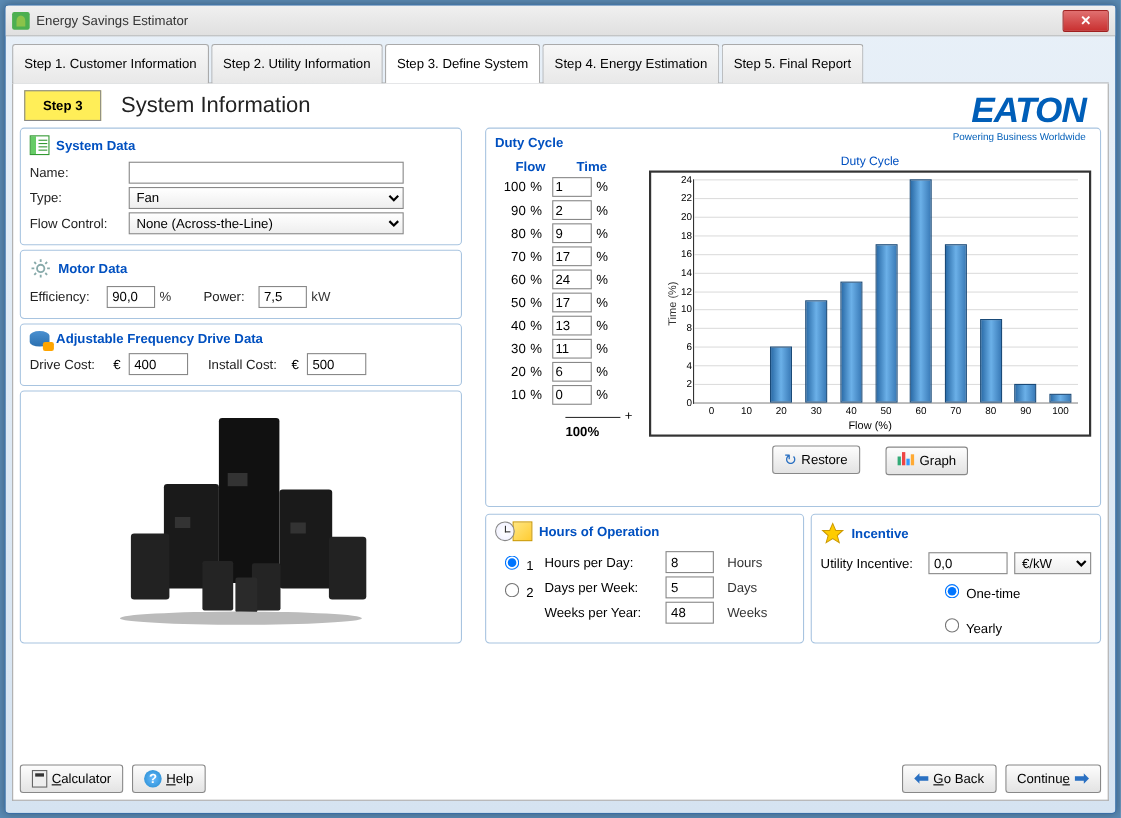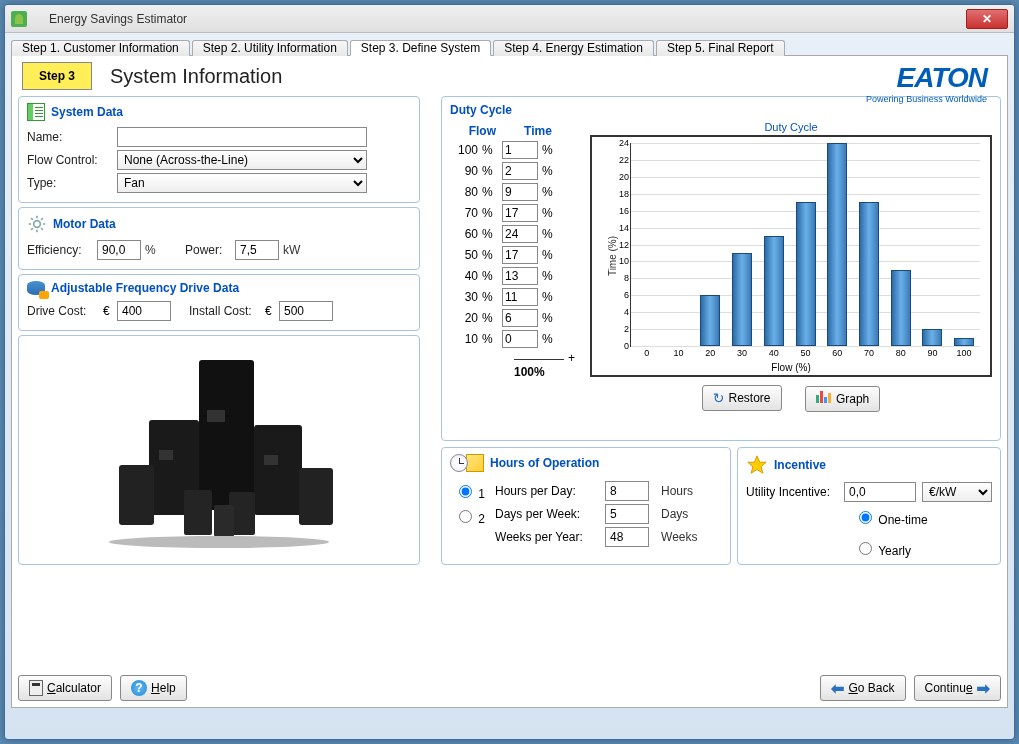--- a/index.html
+++ b/index.html
@@ -1,32 +1,32 @@
 <!DOCTYPE html>
 <html><head>
 <meta charset="utf-8">
 <style>
 * { box-sizing: border-box; font-family: Tahoma, Arial, sans-serif; font-size: 12px; }
 body { margin: 0; background: #5a8ab4; padding: 4px; }
 .window { width: 1011px; height: 736px; background: linear-gradient(#e8f0f8, #d5e3f1); border: 1px solid #3a6ea5; border-radius: 4px; overflow: hidden; box-shadow: 0 0 8px rgba(0,0,0,0.3); }
-.titlebar { height: 28px; background: linear-gradient(#f0f0f0, #e0e0e0); display: flex; align-items: center; padding: 0 6px; border-bottom: 1px solid #bbb; gap: 16px; }
+.titlebar { height: 28px; background: linear-gradient(#f0f0f0, #e0e0e0); display: flex; align-items: center; padding: 0 6px; border-bottom: 1px solid #bbb; }
 .titlebar-icon { width: 16px; height: 16px; background: #4CAF50; border-radius: 2px; margin-right: 6px; display:flex; align-items:center; justify-content:center; }
 .titlebar-icon::after { content:""; width:8px; height:10px; background:#8BC34A; border-radius:50% 50% 0 0; }
 .titlebar-text { flex: 1; color: #333; }
 .titlebar-close { width: 42px; height: 20px; background: linear-gradient(#e07070, #c93030); border: 1px solid #a02020; border-radius: 2px; color: white; display:flex; align-items:center; justify-content:center; cursor:pointer; font-weight:bold; }
 .client { padding: 6px; }
 .tabstrip { display: flex; border-bottom: 1px solid #aaa; }
-.tab { padding: 0 10px; border: 1px solid #aaa; border-bottom: none; background: linear-gradient(#f7f7f7,#e8e8e8); margin-right: 2px; cursor:pointer; border-radius: 3px 3px 0 0; position:relative; top:1px; }
+.tab { padding: 10px 10px; border: 1px solid #aaa; border-bottom: none; background: linear-gradient(#f7f7f7,#e8e8e8); margin-right: 2px; cursor:pointer; border-radius: 3px 3px 0 0; position:relative; top:1px; }
 .tab.active { background: #fff; border-bottom: 1px solid #fff; z-index:2; }
 .page { background: #fff; border: 1px solid #aaa; border-top:none; padding: 6px; height: 652px; position:relative; }
 .header-row { display:flex; align-items:center; margin-bottom: 6px; }
 .step-badge { background: #FFEE58; border: 1px solid #888; padding: 6px 16px; font-weight: bold; color:#000; margin-left:4px; }
 .page-title { font-size: 20px; margin-left: 18px; color:#222; }
 .logo { position:absolute; right:20px; top:6px; text-align:right; }
-.logo-big { color:#005eb8; font-weight:bold; font-size:28px; font-style:italic; letter-spacing:-1px; }
+.logo-big { color:#005eb8; font-weight:bold; font-size:32px; font-style:italic; letter-spacing:-1px; }
 .logo-small { color:#005eb8; font-size:9px; }
 .cols { display:flex; gap:21px; }
 .leftcol { width: 402px; display:flex; flex-direction:column; gap:4px; }
 .rightcol { flex:1; display:flex; flex-direction:column; gap:6px; }
 .panel { border: 1px solid #a8c4e0; border-radius: 4px; background:#fff; padding: 6px 8px; }
 .panel-hd { display:flex; align-items:center; gap:6px; margin-bottom:6px; }
 .panel-title { color:#0050c0; font-weight:bold; }
 .form-row { display:flex; align-items:center; margin: 3px 0; }
 .form-label { width: 90px; color:#222; }
 .form-input { border:1px solid #888; padding:2px 4px; height:20px; background:#fff; }
@@ -112,26 +112,26 @@
           <div class="panel">
             <div class="panel-hd">
               <span class="list-icon"></span>
               <span class="panel-title">System Data</span>
             </div>
             <div class="form-row">
               <span class="form-label">Name:</span>
               <input class="form-input" style="width: 250px;" value="">
             </div>
             <div class="form-row">
+              <span class="form-label">Type:</span>
+              <select class="form-select"><option>Fan</option></select>
+            </div>
+            <div class="form-row">
               <span class="form-label">Flow Control:</span>
               <select class="form-select"><option>None (Across-the-Line)</option></select>
-            </div>
-            <div class="form-row">
-              <span class="form-label">Type:</span>
-              <select class="form-select"><option>Fan</option></select>
             </div>
           </div>
 
           <div class="panel">
             <div class="panel-hd">
               <svg class="gear-icon" viewBox="0 0 24 24">
                   <circle cx="12" cy="12" r="4" fill="none" stroke="#8aa" stroke-width="2"></circle>
                   <path d="M12 2v3M12 19v3M2 12h3M19 12h3M5 5l2 2M17 17l2 2M5 19l2-2M17 7l2-2" stroke="#8aa" stroke-width="2"></path>
                 </svg>
               <span class="panel-title">Motor Data</span>

